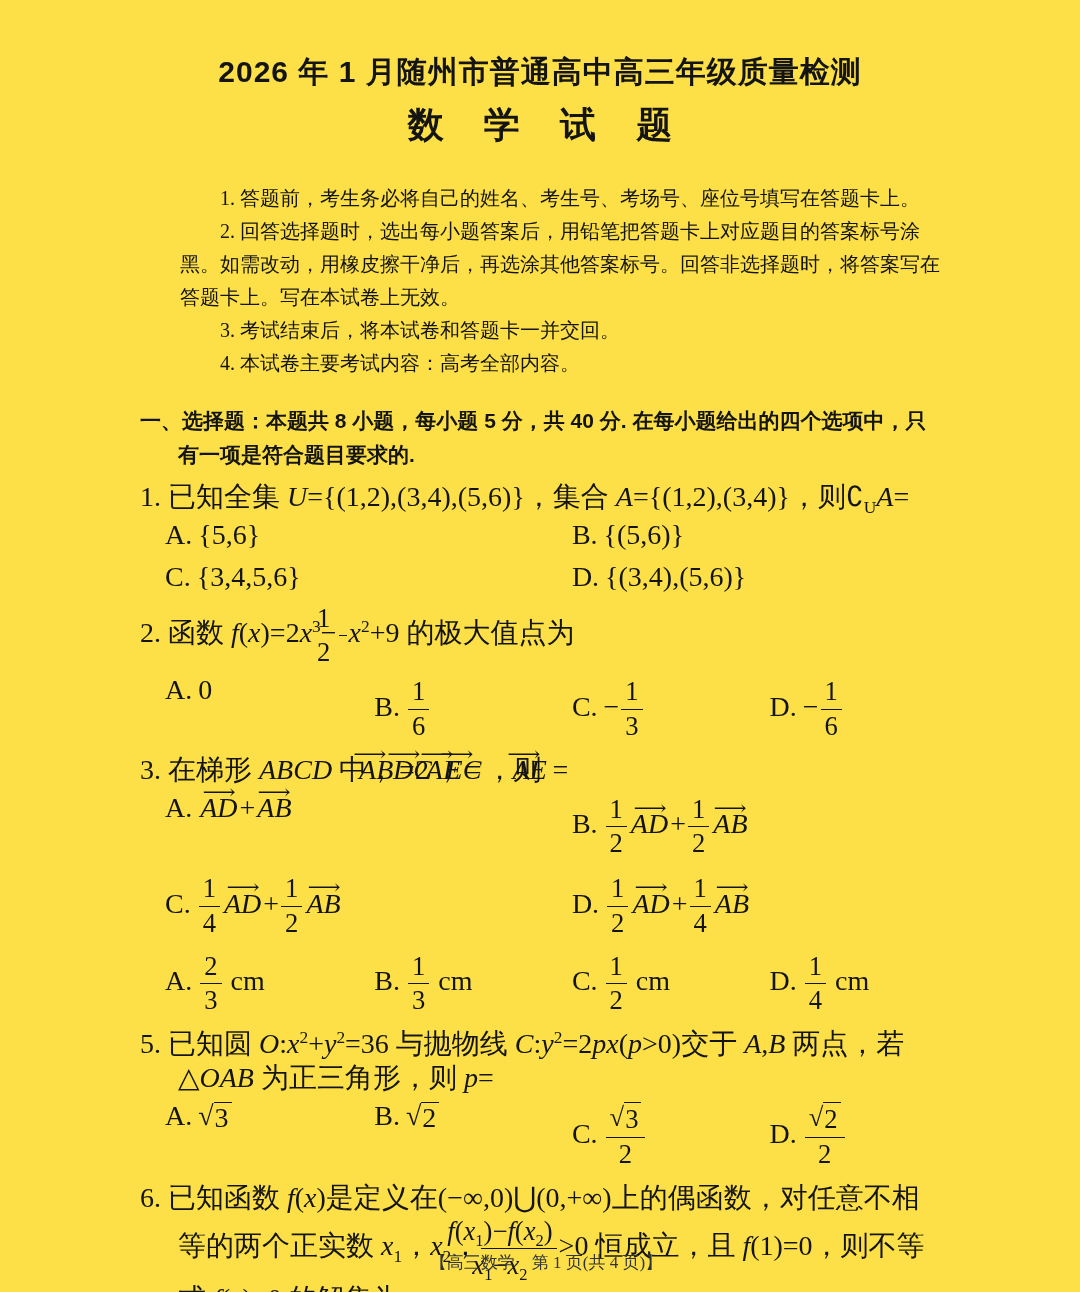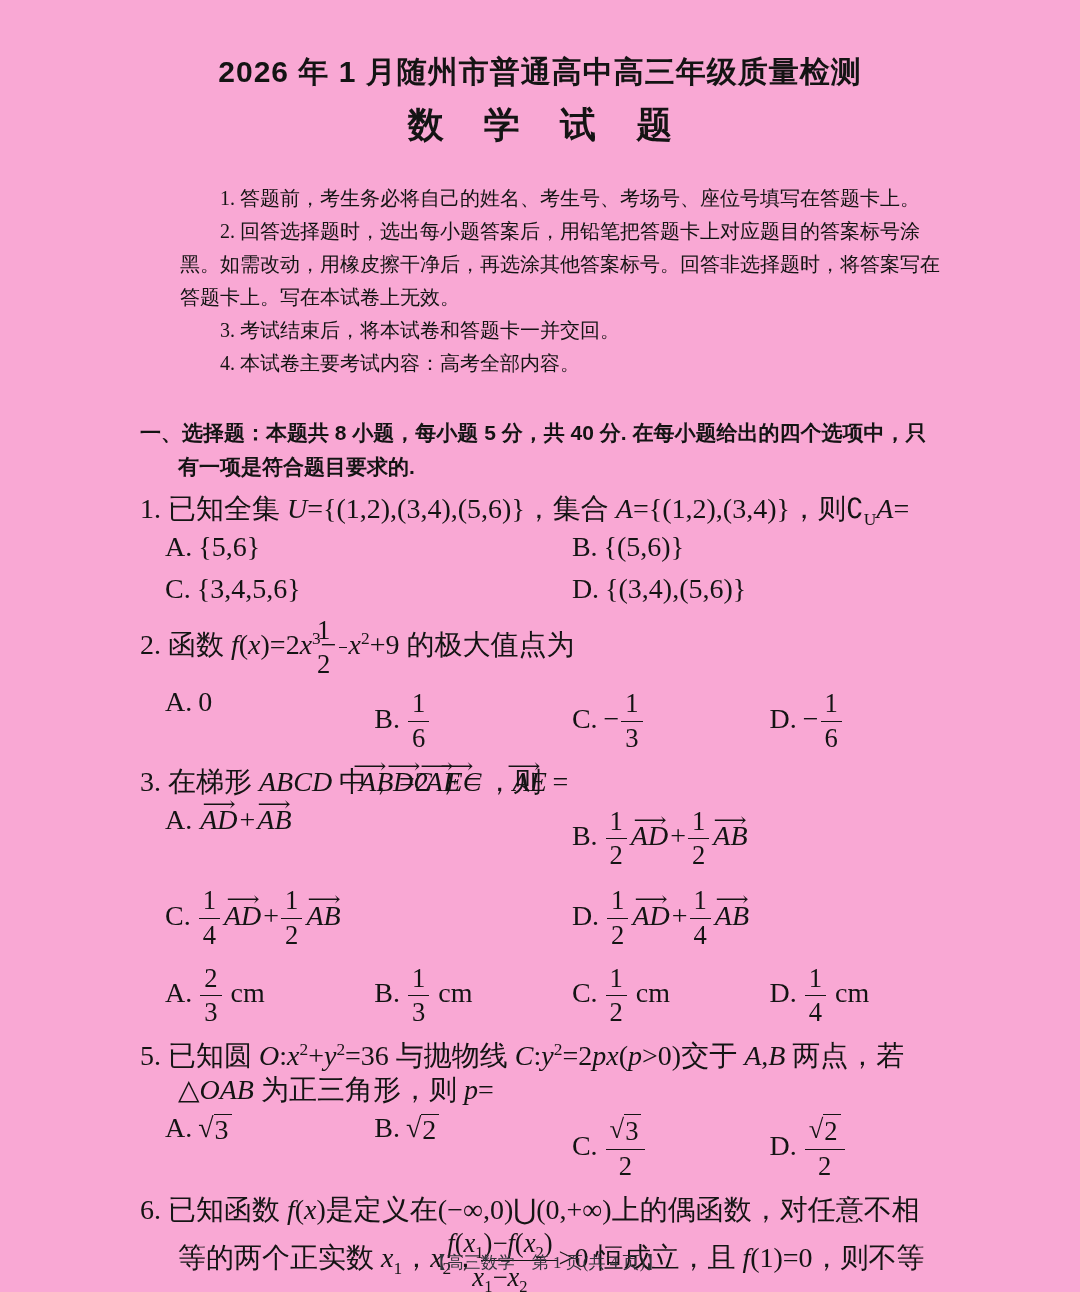--- a/index.html
+++ b/index.html
@@ -1,20 +1,20 @@
 <!DOCTYPE html>
 <html><head>
 <meta charset="utf-8">
 <style>
   * { box-sizing: border-box; }
   html, body { margin: 0; padding: 0; background: #f4f4f2; }
   body { font-family: "Liberation Serif", "DejaVu Serif", serif; color: #141414; }
 
   .page {
-    width: 1080px; height: 1292px; margin: 0 auto; background: #f9a8d4;
+    width: 1080px; height: 1292px; margin: 0 auto; background: #fde047;
     padding: 52px 140px 0 140px; position: relative; overflow: hidden;
   }
 
   
   .title-1 {
     font-family: "Liberation Sans", "DejaVu Sans", sans-serif;
     font-weight: 700; font-size: 30px; text-align: center;
     margin: 0; letter-spacing: 1px;
   }
   .title-2 {
@@ -28,21 +28,21 @@
   .notice-heading {
     font-family: "Liberation Sans", "DejaVu Sans", sans-serif;
     font-weight: 700; font-size: 22px; line-height: 32px;
   }
   .notice-item {
     margin: 0; font-size: 20px; line-height: 33px; text-indent: 2em;
   }
 
   
   .sec-head {
-    margin: 36px 0 0 0;
+    margin: 24px 0 0 0;
     font-family: "Liberation Sans", "DejaVu Sans", sans-serif;
     font-weight: 700; font-size: 21px; line-height: 34px;
     padding-left: 38px; text-indent: -38px;
   }
 
   
   .question { margin-top: 8px; }
   .stem {
     margin: 0; font-size: 28px; line-height: 34px;
     padding-left: 38px; text-indent: -38px;

